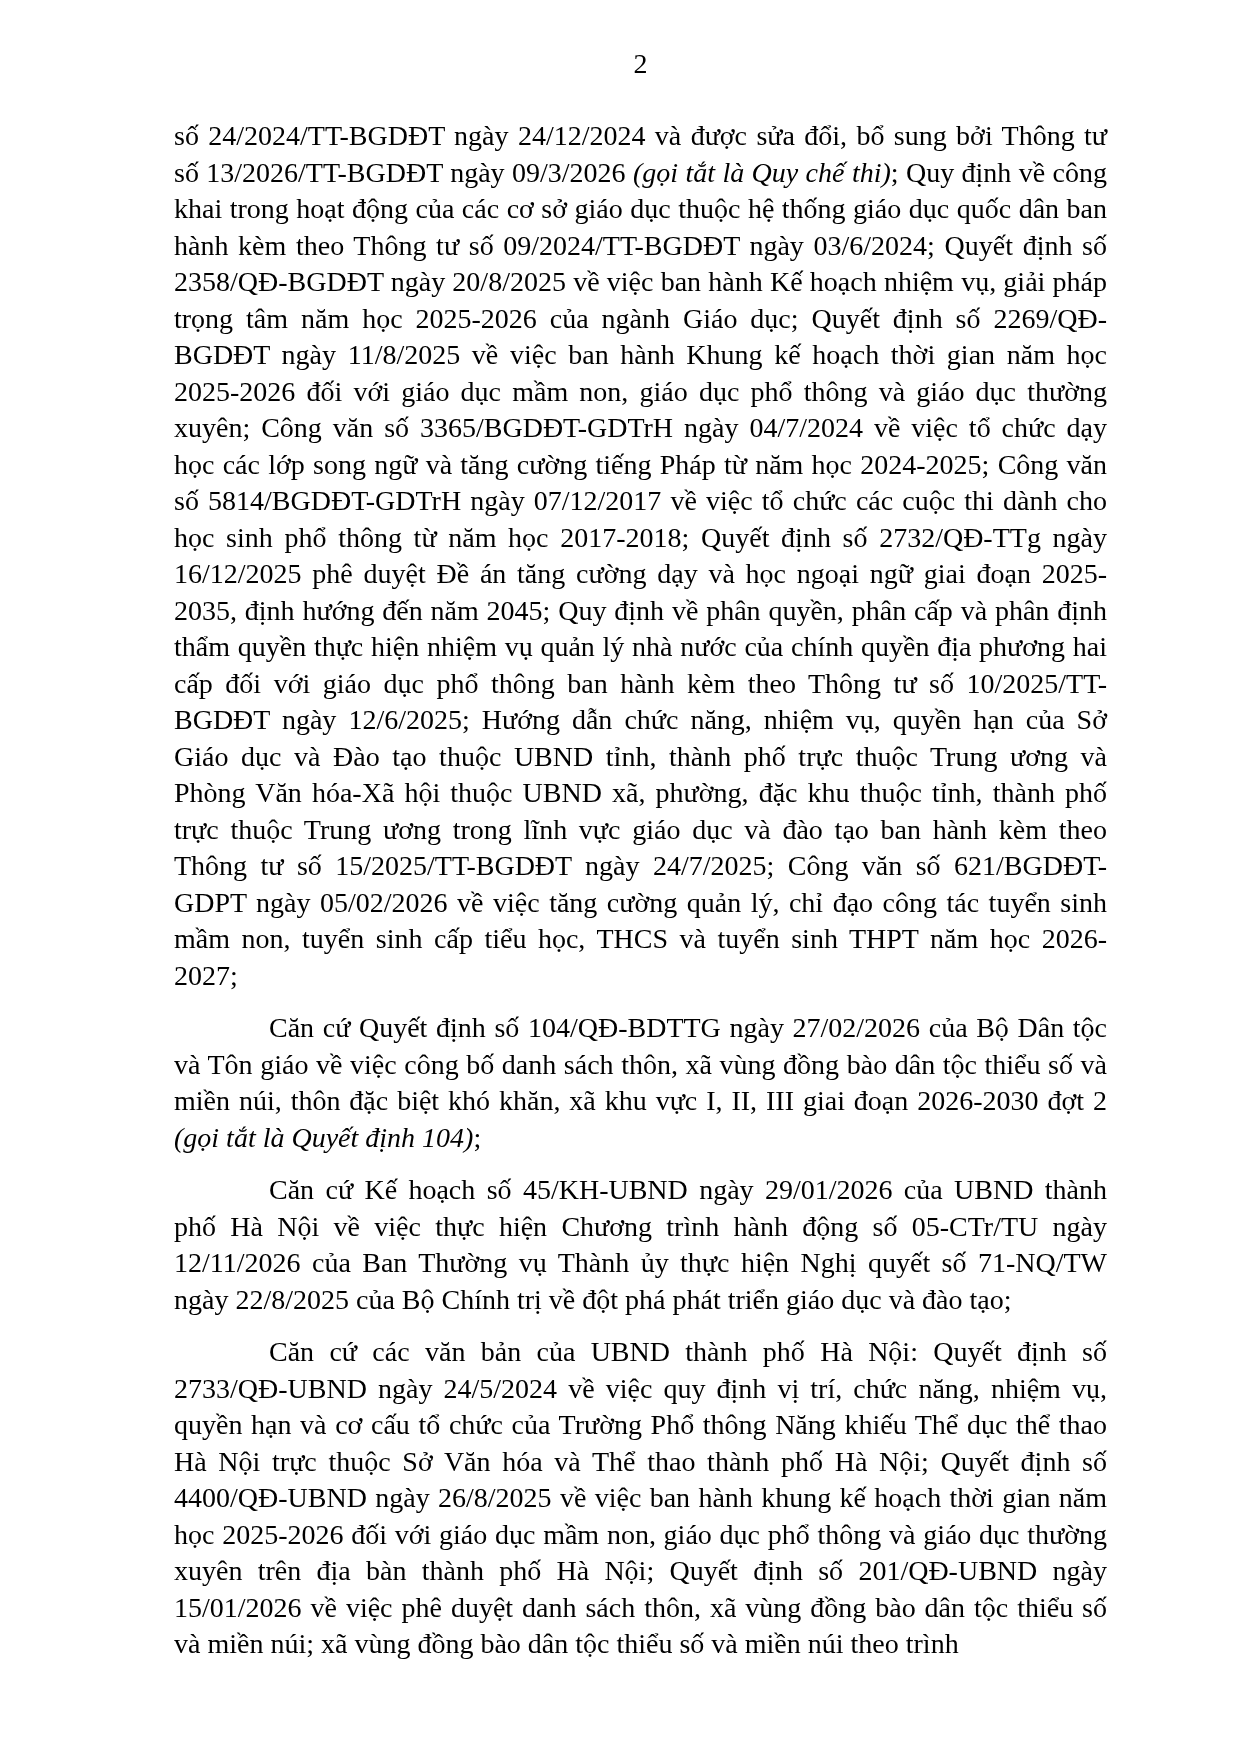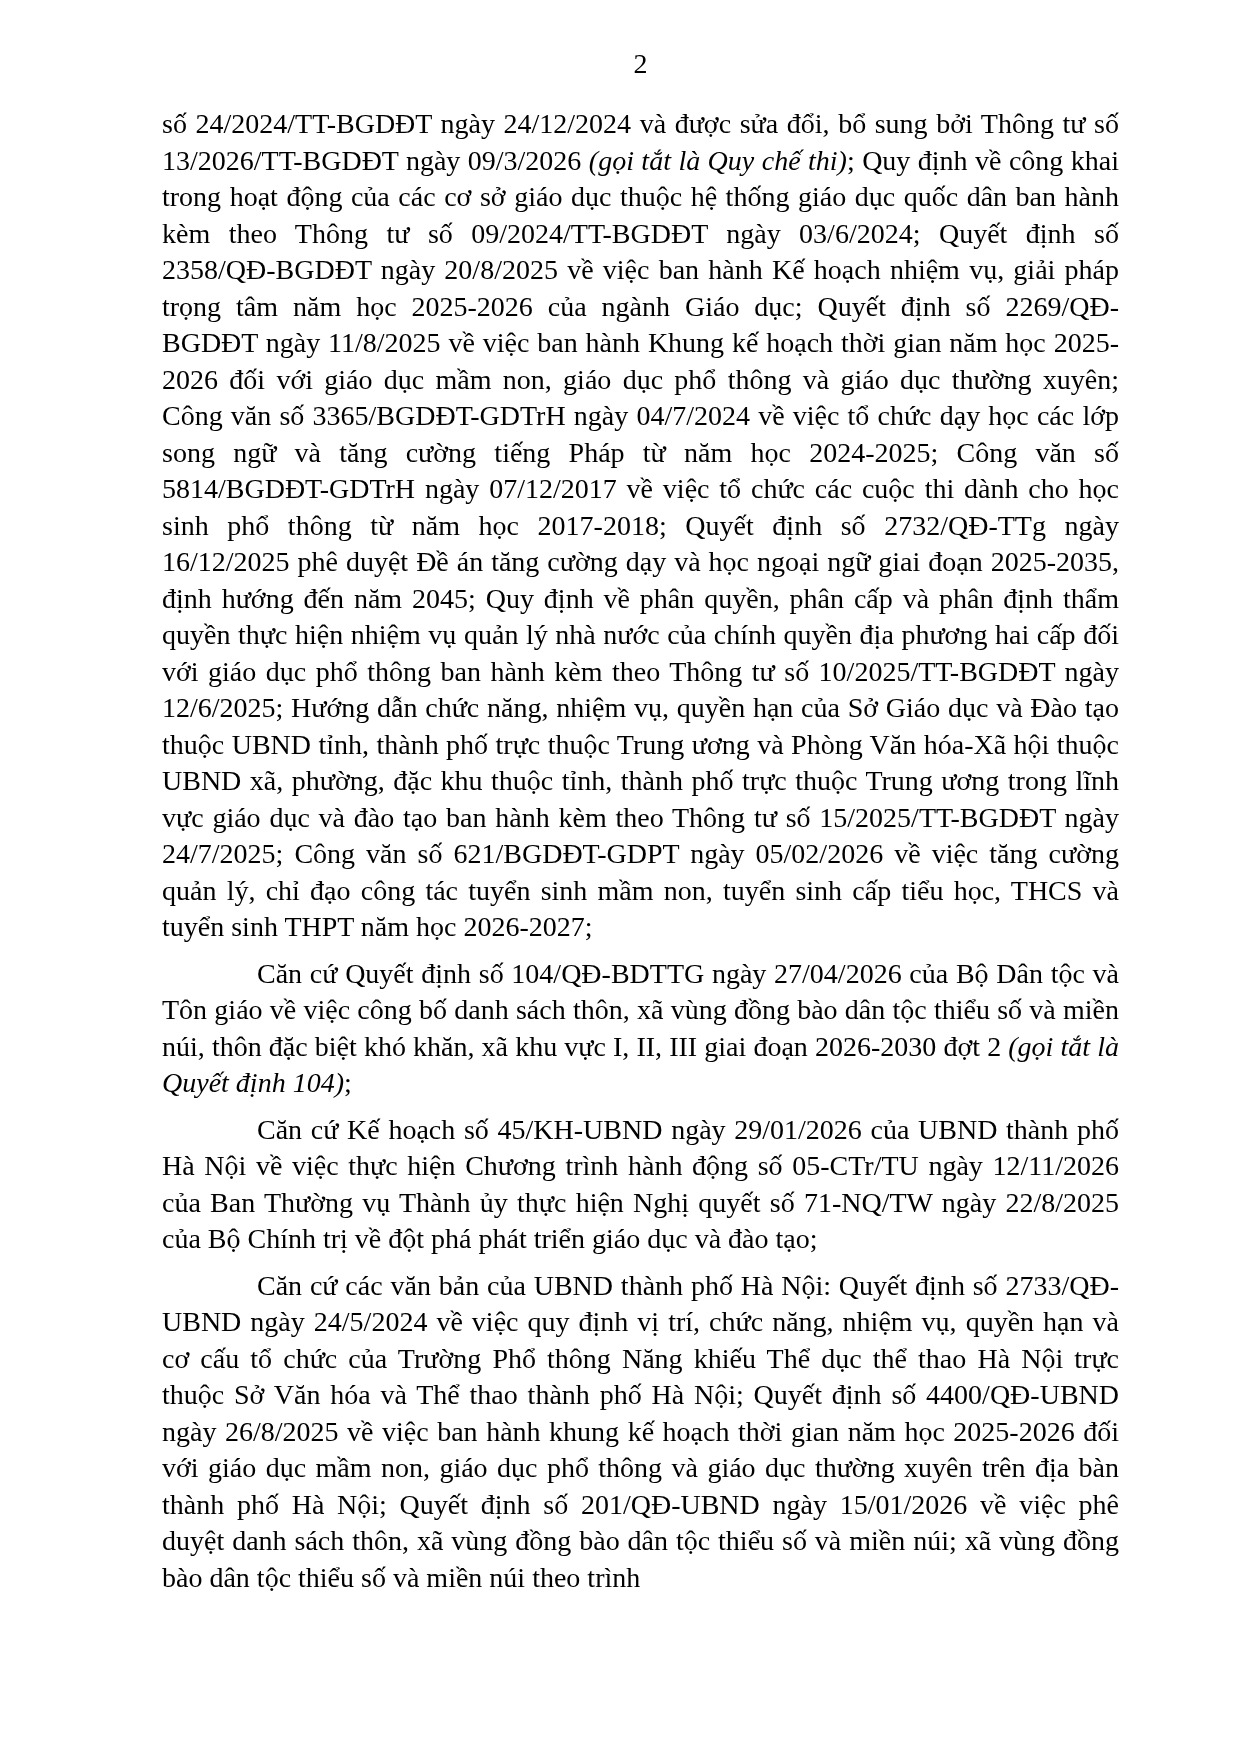--- a/index.html
+++ b/index.html
@@ -30,21 +30,21 @@
     position: absolute;
     top: 102px;
     left: 158px;
     width: 965px;
     font-size: 28px;
     line-height: 36.5px;
     text-align: justify;
     text-justify: inter-word;
   }
   .content p {
-    margin: 4px;
+    margin: 16px;
     padding: 0;
   }
   .content p + p {
     margin-top: 10px;
   }
   .indent {
     text-indent: 95px;
   }
   .italic {
     font-style: italic;
@@ -54,21 +54,21 @@
 <body>
 
 <div class="page">
 
   <div class="page-number">2</div>
 
   <div class="content">
 
     <p><span>số 24/2024/TT-BGDĐT ngày 24/12/2024 và được sửa đổi, bổ sung bởi Thông tư số 13/2026/TT-BGDĐT ngày 09/3/2026 </span><span class="italic">(gọi tắt là Quy chế thi)</span><span>; Quy định về công khai trong hoạt động của các cơ sở giáo dục thuộc hệ thống giáo dục quốc dân ban hành kèm theo Thông tư số 09/2024/TT-BGDĐT ngày 03/6/2024; Quyết định số 2358/QĐ-BGDĐT ngày 20/8/2025 về việc ban hành Kế hoạch nhiệm vụ, giải pháp trọng tâm năm học 2025-2026 của ngành Giáo dục; Quyết định số 2269/QĐ-BGDĐT ngày 11/8/2025 về việc ban hành Khung kế hoạch thời gian năm học 2025-2026 đối với giáo dục mầm non, giáo dục phổ thông và giáo dục thường xuyên; Công văn số 3365/BGDĐT-GDTrH ngày 04/7/2024 về việc tổ chức dạy học các lớp song ngữ và tăng cường tiếng Pháp từ năm học 2024-2025; Công văn số 5814/BGDĐT-GDTrH ngày 07/12/2017 về việc tổ chức các cuộc thi dành cho học sinh phổ thông từ năm học 2017-2018; Quyết định số 2732/QĐ-TTg ngày 16/12/2025 phê duyệt Đề án tăng cường dạy và học ngoại ngữ giai đoạn 2025-2035, định hướng đến năm 2045; Quy định về phân quyền, phân cấp và phân định thẩm quyền thực hiện nhiệm vụ quản lý nhà nước của chính quyền địa phương hai cấp đối với giáo dục phổ thông ban hành kèm theo Thông tư số 10/2025/TT-BGDĐT ngày 12/6/2025; Hướng dẫn chức năng, nhiệm vụ, quyền hạn của Sở Giáo dục và Đào tạo thuộc UBND tỉnh, thành phố trực thuộc Trung ương và Phòng Văn hóa-Xã hội thuộc UBND xã, phường, đặc khu thuộc tỉnh, thành phố trực thuộc Trung ương trong lĩnh vực giáo dục và đào tạo ban hành kèm theo Thông tư số 15/2025/TT-BGDĐT ngày 24/7/2025; Công văn số 621/BGDĐT-GDPT ngày 05/02/2026 về việc tăng cường quản lý, chỉ đạo công tác tuyển sinh mầm non, tuyển sinh cấp tiểu học, THCS và tuyển sinh THPT năm học 2026-2027;</span></p>
 
-    <p class="indent"><span>Căn cứ Quyết định số 104/QĐ-BDTTG ngày 27/04/2026 của Bộ Dân tộc và Tôn giáo về việc công bố danh sách thôn, xã vùng đồng bào dân tộc thiểu số và miền núi, thôn đặc biệt khó khăn, xã khu vực I, II, III giai đoạn 2026-2030 đợt 2 </span><span class="italic">(gọi tắt là Quyết định 104)</span><span>;</span></p>
+    <p class="indent"><span>Căn cứ Quyết định số 104/QĐ-BDTTG ngày 27/02/2026 của Bộ Dân tộc và Tôn giáo về việc công bố danh sách thôn, xã vùng đồng bào dân tộc thiểu số và miền núi, thôn đặc biệt khó khăn, xã khu vực I, II, III giai đoạn 2026-2030 đợt 2 </span><span class="italic">(gọi tắt là Quyết định 104)</span><span>;</span></p>
 
     <p class="indent"><span>Căn cứ Kế hoạch số 45/KH-UBND ngày 29/01/2026 của UBND thành phố Hà Nội về việc thực hiện Chương trình hành động số 05-CTr/TU ngày 12/11/2026 của Ban Thường vụ Thành ủy thực hiện Nghị quyết số 71-NQ/TW ngày 22/8/2025 của Bộ Chính trị về đột phá phát triển giáo dục và đào tạo;</span></p>
 
     <p class="indent"><span>Căn cứ các văn bản của UBND thành phố Hà Nội: Quyết định số 2733/QĐ-UBND ngày 24/5/2024 về việc quy định vị trí, chức năng, nhiệm vụ, quyền hạn và cơ cấu tổ chức của Trường Phổ thông Năng khiếu Thể dục thể thao Hà Nội trực thuộc Sở Văn hóa và Thể thao thành phố Hà Nội; Quyết định số 4400/QĐ-UBND ngày 26/8/2025 về việc ban hành khung kế hoạch thời gian năm học 2025-2026 đối với giáo dục mầm non, giáo dục phổ thông và giáo dục thường xuyên trên địa bàn thành phố Hà Nội; Quyết định số 201/QĐ-UBND ngày 15/01/2026 về việc phê duyệt danh sách thôn, xã vùng đồng bào dân tộc thiểu số và miền núi; xã vùng đồng bào dân tộc thiểu số và miền núi theo trình</span></p>
 
   </div>
 
 </div>
 
 </body></html>

